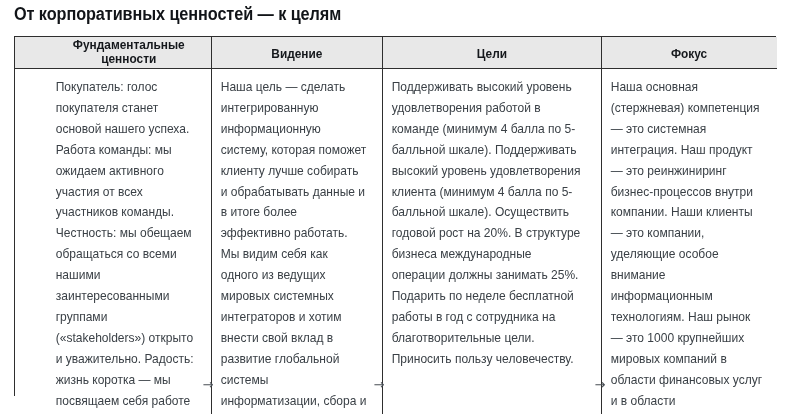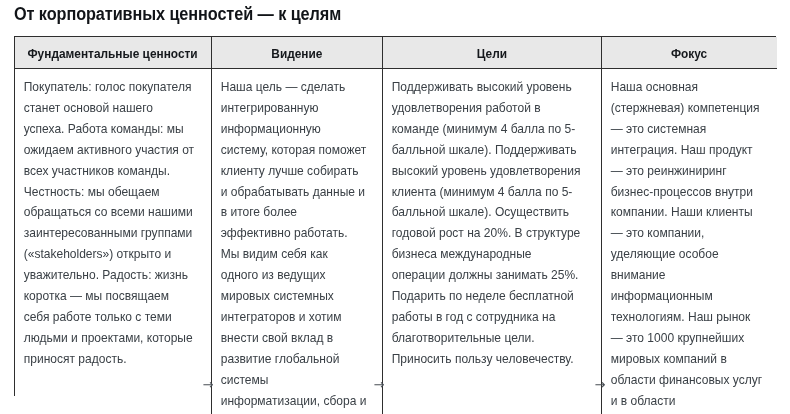--- a/index.html
+++ b/index.html
@@ -58,20 +58,21 @@
 
   table.matrix th,
   table.matrix td {
     border-left: 1.4px solid #2e2e2e;
     vertical-align: top;
     padding: 0;
   }
   table.matrix th:first-child,
   table.matrix td:first-child {
     border-left: none;
+    padding-left: 32px;
   }
 
   
   table.matrix thead th {
     background: #e8e8e8;
     border-bottom: 1.6px solid #2e2e2e;
     height: 31px;
     text-align: center;
     vertical-align: middle;
   }

